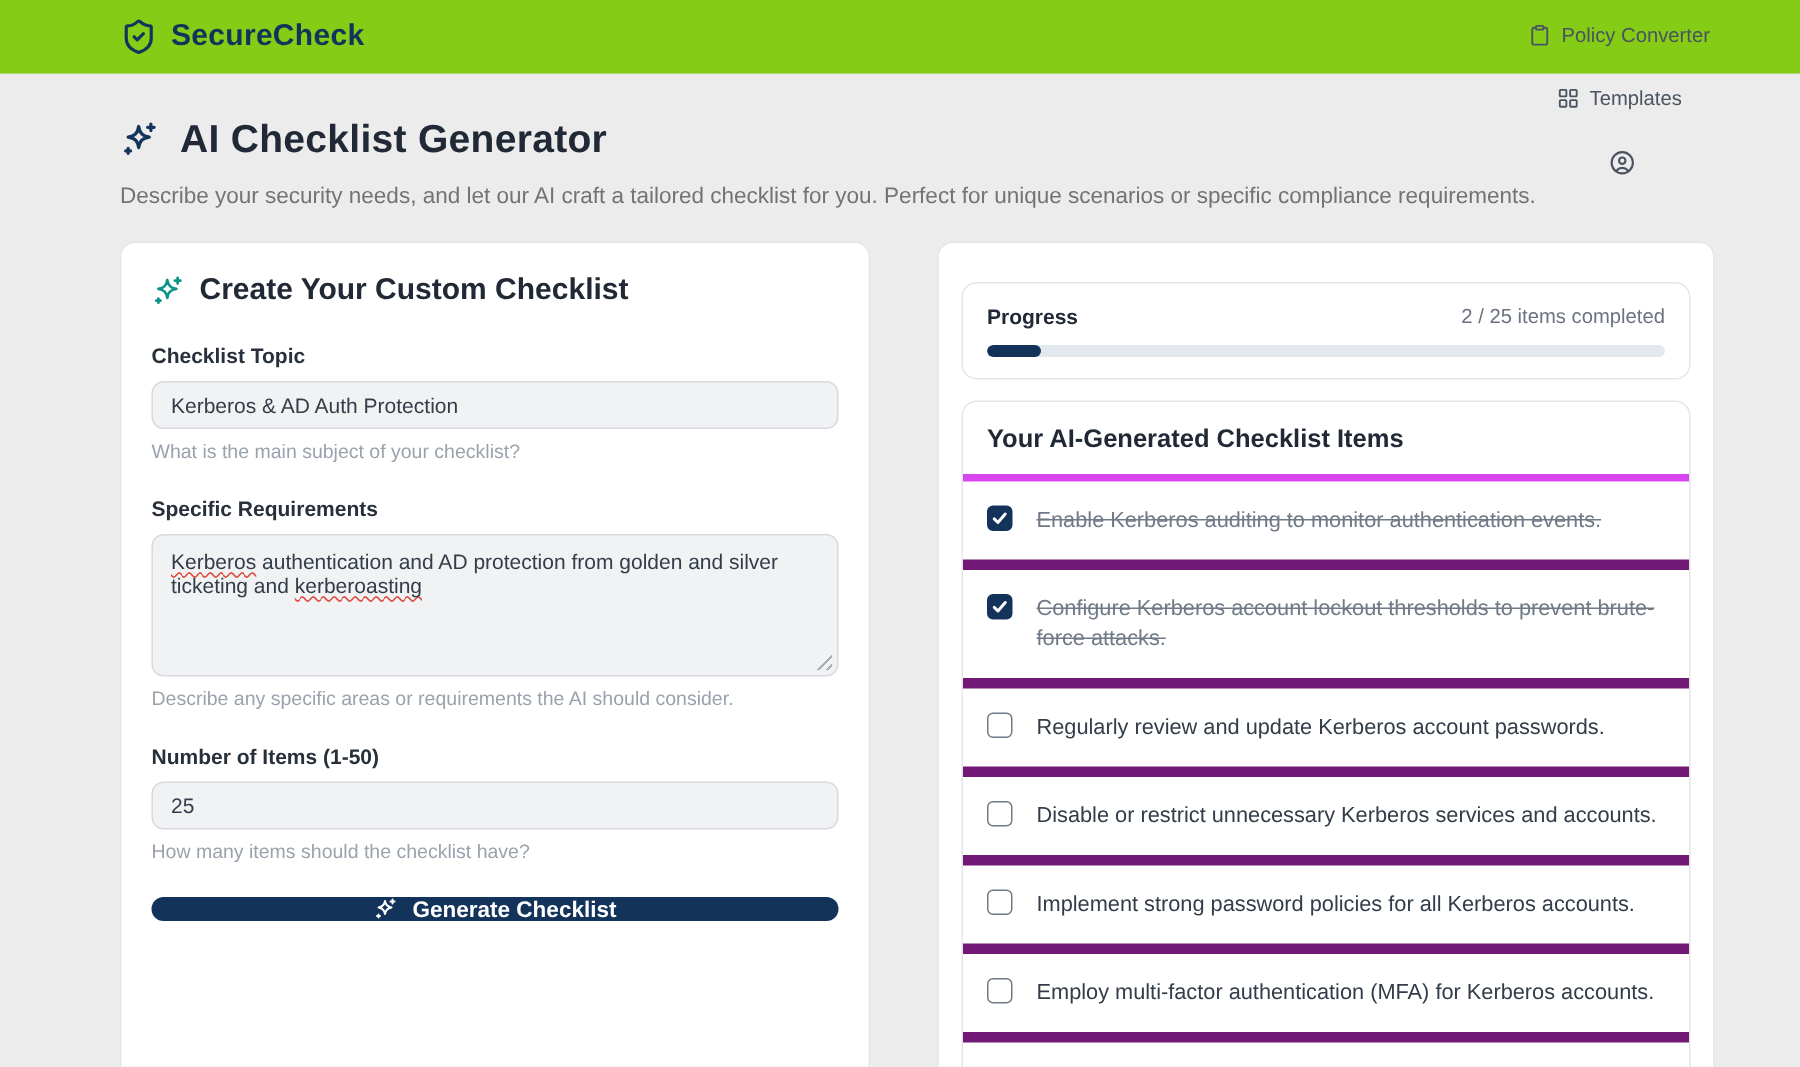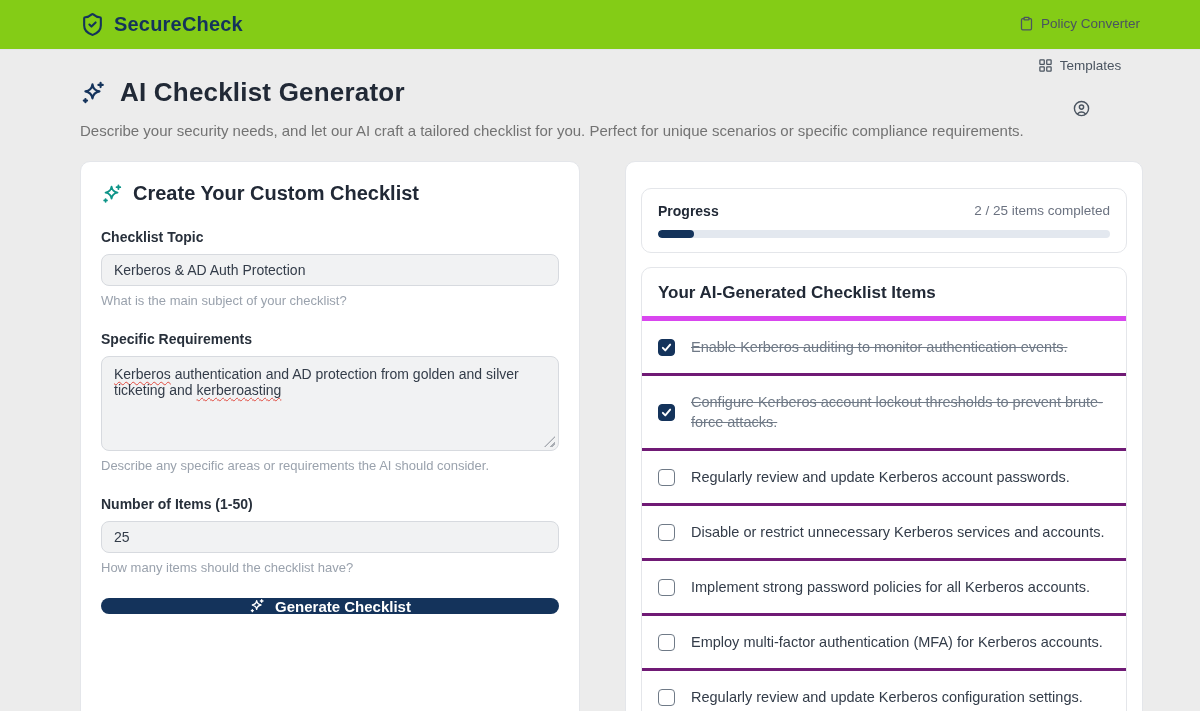--- a/index.html
+++ b/index.html
@@ -93,22 +93,22 @@
   .progress-label { font-size:14px; font-weight:bold; color:#212936; }
   .progress-status { font-size:13.5px; color:#6b7280; }
   .progress-track {
     margin-top:11px; height:8px; background:#e3e8ef; border-radius:99px; overflow:hidden;
   }
   .progress-fill { height:100%; background:#14335b; border-radius:99px; }
 
   .items-card { overflow:hidden; }
   .items-title { font-size:17px; font-weight:bold; color:#212936; padding:15px 16px 13px; border-bottom:5px solid #d946ef; }
   .item-row {
-    display:flex; align-items:center; gap:16px; padding:16px;
-    border-bottom:3px solid #701a75; cursor:pointer;
+    display:flex; align-items:flex-start; gap:16px; padding:16px;
+    border-bottom:7px solid #701a75; cursor:pointer;
   }
   .cbox {
     flex:0 0 auto; width:17px; height:17px; border-radius:4px;
     border:1.5px solid #6f7a87; background:#fff;
     display:flex; align-items:center; justify-content:center; cursor:pointer;
   }
   .cbox svg { display:none; }
   .item-text { font-size:14.5px; color:#333c49; line-height:20px; }
   .item-row.checked .cbox { background:#14335b; border-color:#14335b; }
   .item-row.checked .cbox svg { display:block; }

